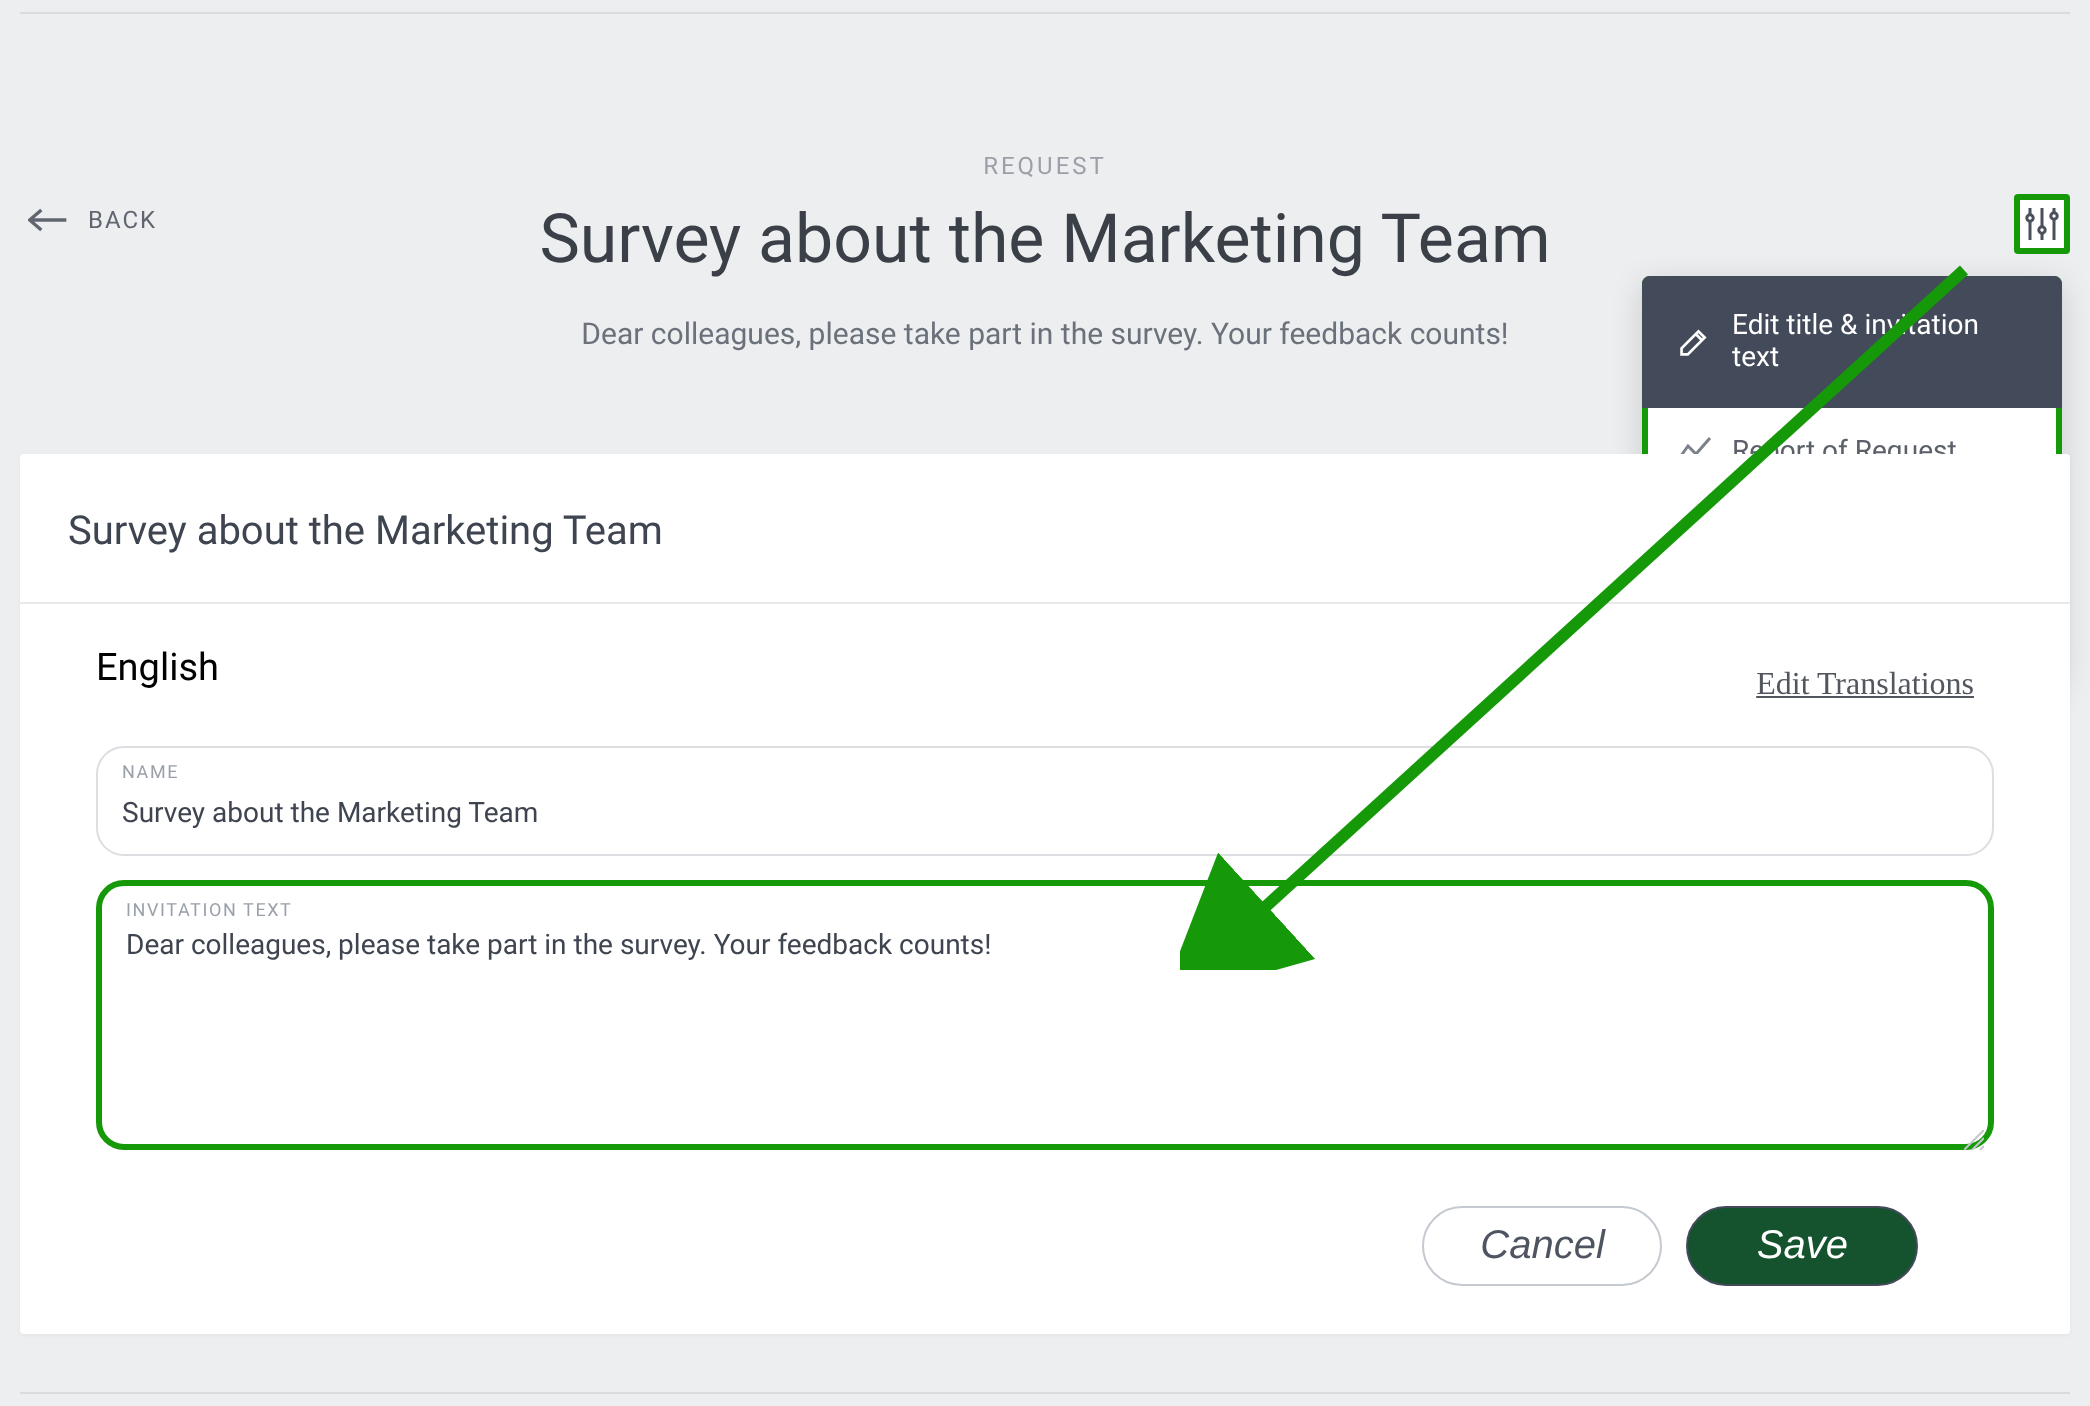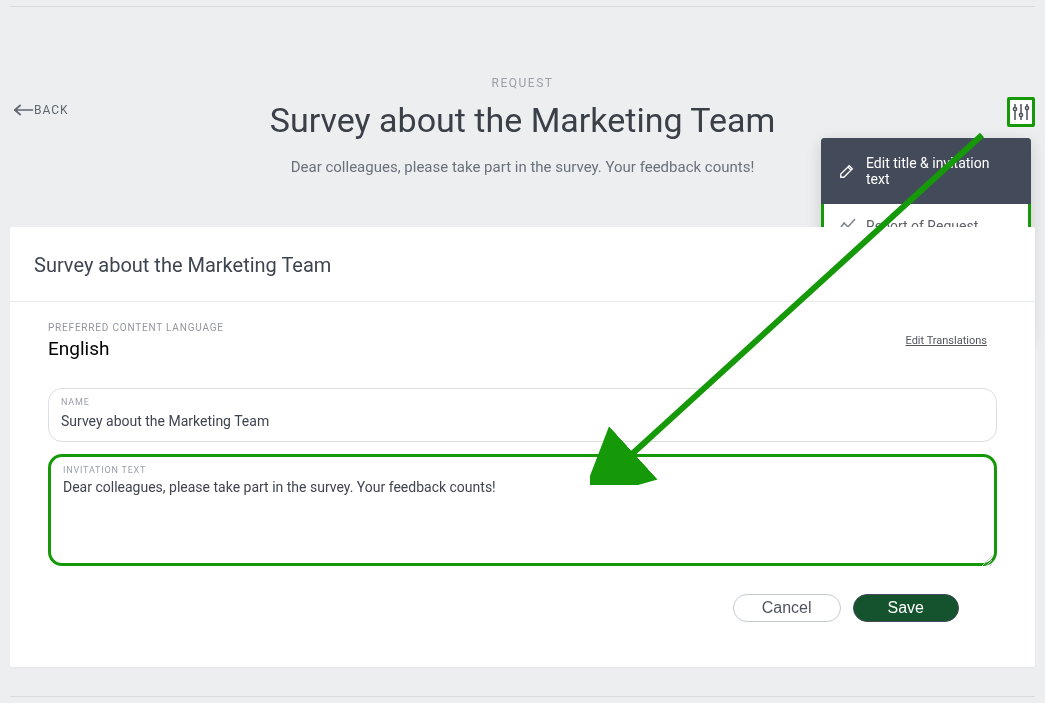--- a/index.html
+++ b/index.html
@@ -17,20 +17,21 @@
     height: 1px;
     background: #d9dbdd;
   }
   .top-hr { top: 6px; }
   .bottom-hr { bottom: 6px; }
 
   .back {
     position: absolute;
     left: 14px; top: 103px;
     display: flex; align-items: center;
+    gap: 10px;
     color: #606670;
     font-size: 12px;
     letter-spacing: 1px;
     cursor: pointer;
   }
   .back svg { width: 20px; height: 14px; stroke: #606670; stroke-width: 2; fill: none; }
 
   .header {
     position: absolute;
     top: 62px;
@@ -131,24 +132,25 @@
   }
   .lang-value {
     font-size: 19px;
     color: #000000;
     margin-bottom: 28px;
   }
   .edit-trans {
     position: absolute;
     right: 48px;
     top: 32px;
-    font-size: 11px;
+    font-size: 16px;
     color: #51565f;
     text-decoration: underline;
     cursor: pointer;
+    font-family: Liberation Serif, serif;
   }
   .field {
     border: 1px solid #dcdee2;
     border-radius: 14px;
     padding: 8px 12px 10px;
     margin-bottom: 12px;
   }
   .field .flabel {
     font-size: 9px;
     letter-spacing: 0.8px;
@@ -162,42 +164,42 @@
     outline: none;
     font-size: 14px;
     font-family: inherit;
     color: #3f4550;
     resize: none;
     background: transparent;
   }
   .field.name input { height: 20px; }
   .field.inv {
     border: 3px solid #159908;
-    height: 112px;
+    height: 135px;
     position: relative;
   }
   .field.inv textarea { height: 68px; }
   .resize-handle{
     position:absolute; right:2px; bottom:2px; width:10px; height:10px;
   }
   .resize-handle svg{stroke:#c3c7cd; stroke-width:1;}
 
   .actions {
     display: flex;
     justify-content: flex-end;
     gap: 12px;
     padding: 16px 38px 0 0;
   }
   .btn {
-    height: 28px;
+    height: 40px;
     padding: 0 28px;
     border-radius: 20px;
-    font-size: 16px;
-    cursor: pointer;
-    display: inline-flex; align-items: center; justify-content: center;
+    font-size: 20px;
+    cursor: pointer;
+    display: inline-flex; align-items: center; justify-content: center; font-style: italic;
   }
   .btn.cancel {
     background: #fff;
     border: 1px solid #c5c9d0;
     color: #4f5560;
   }
   .btn.save {
     background: #14532d;
     border: 1px solid #434a59;
     color: #fff;
@@ -268,21 +270,20 @@
     <svg viewBox="0 0 18 18">
         <path d="M3 4 H15 M6 4 V2 H12 V4 M5 4 V16 H13 V4"></path>
       </svg>
     <span>Delete request</span>
   </div>
 </div>
 
 <div class="card">
   <div class="card-title">Survey about the Marketing Team</div>
   <div class="card-body">
-    <div class="label-sm">PREFERRED CONTENT LANGUAGE</div>
     <div class="lang-value">English</div>
     <a class="edit-trans">Edit Translations</a>
 
     <div class="field name">
       <div class="flabel">NAME</div>
       <input type="text" value="Survey about the Marketing Team" style="">
     </div>
 
     <div class="field inv">
       <div class="flabel">INVITATION TEXT</div>

